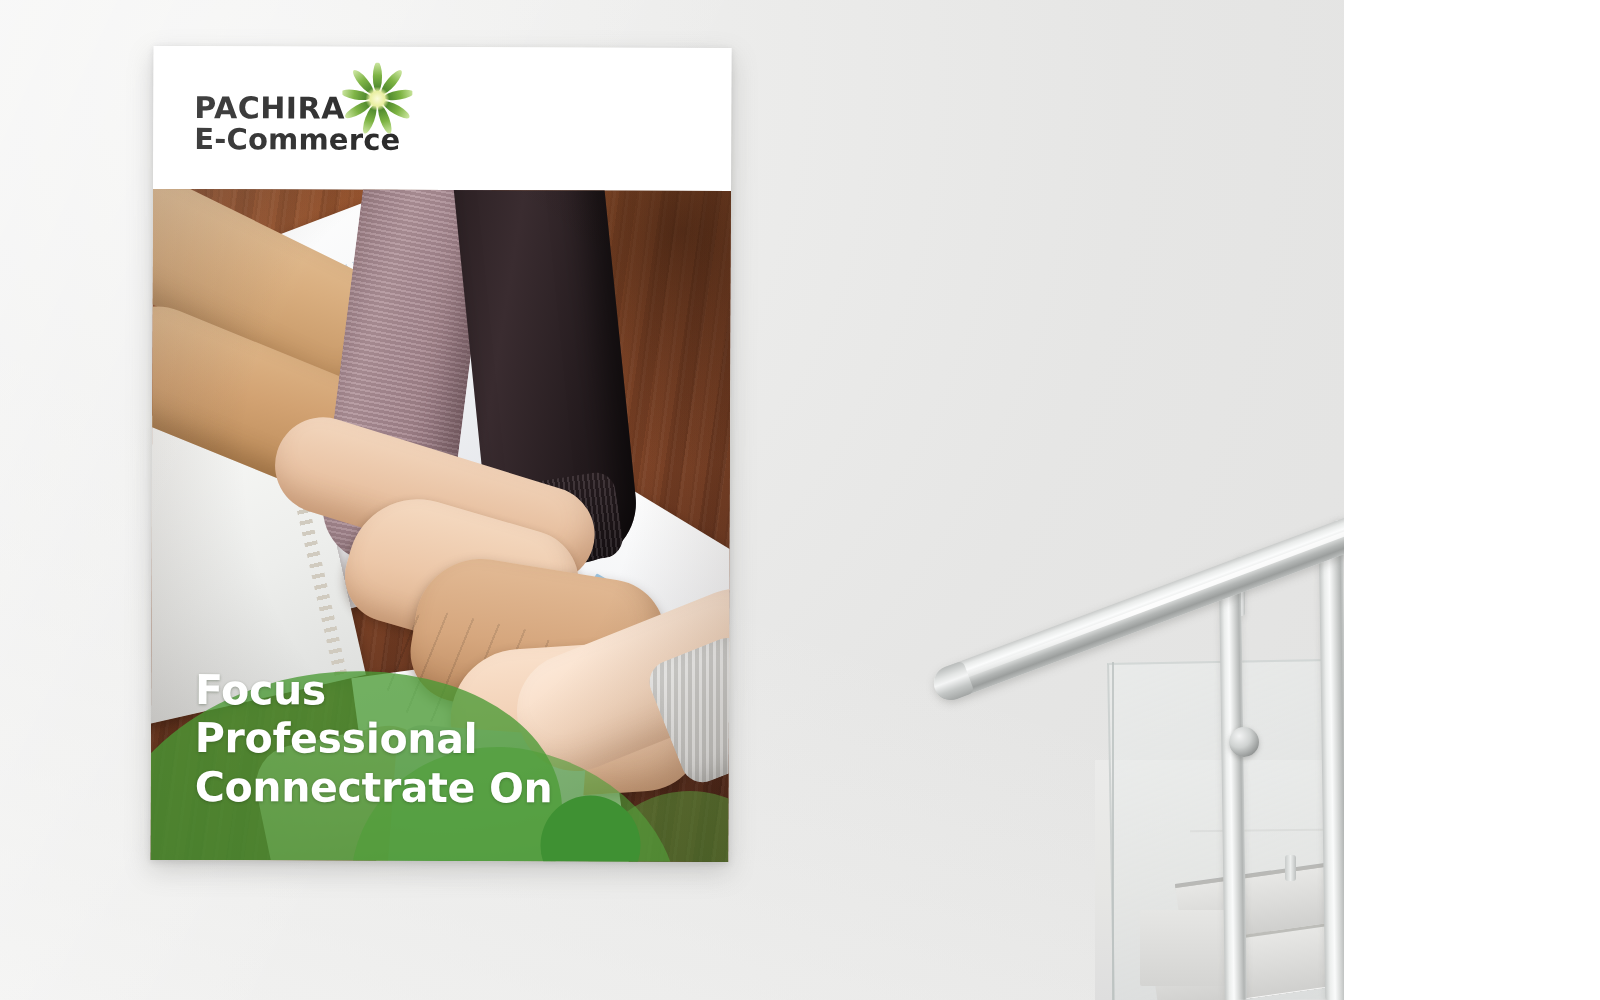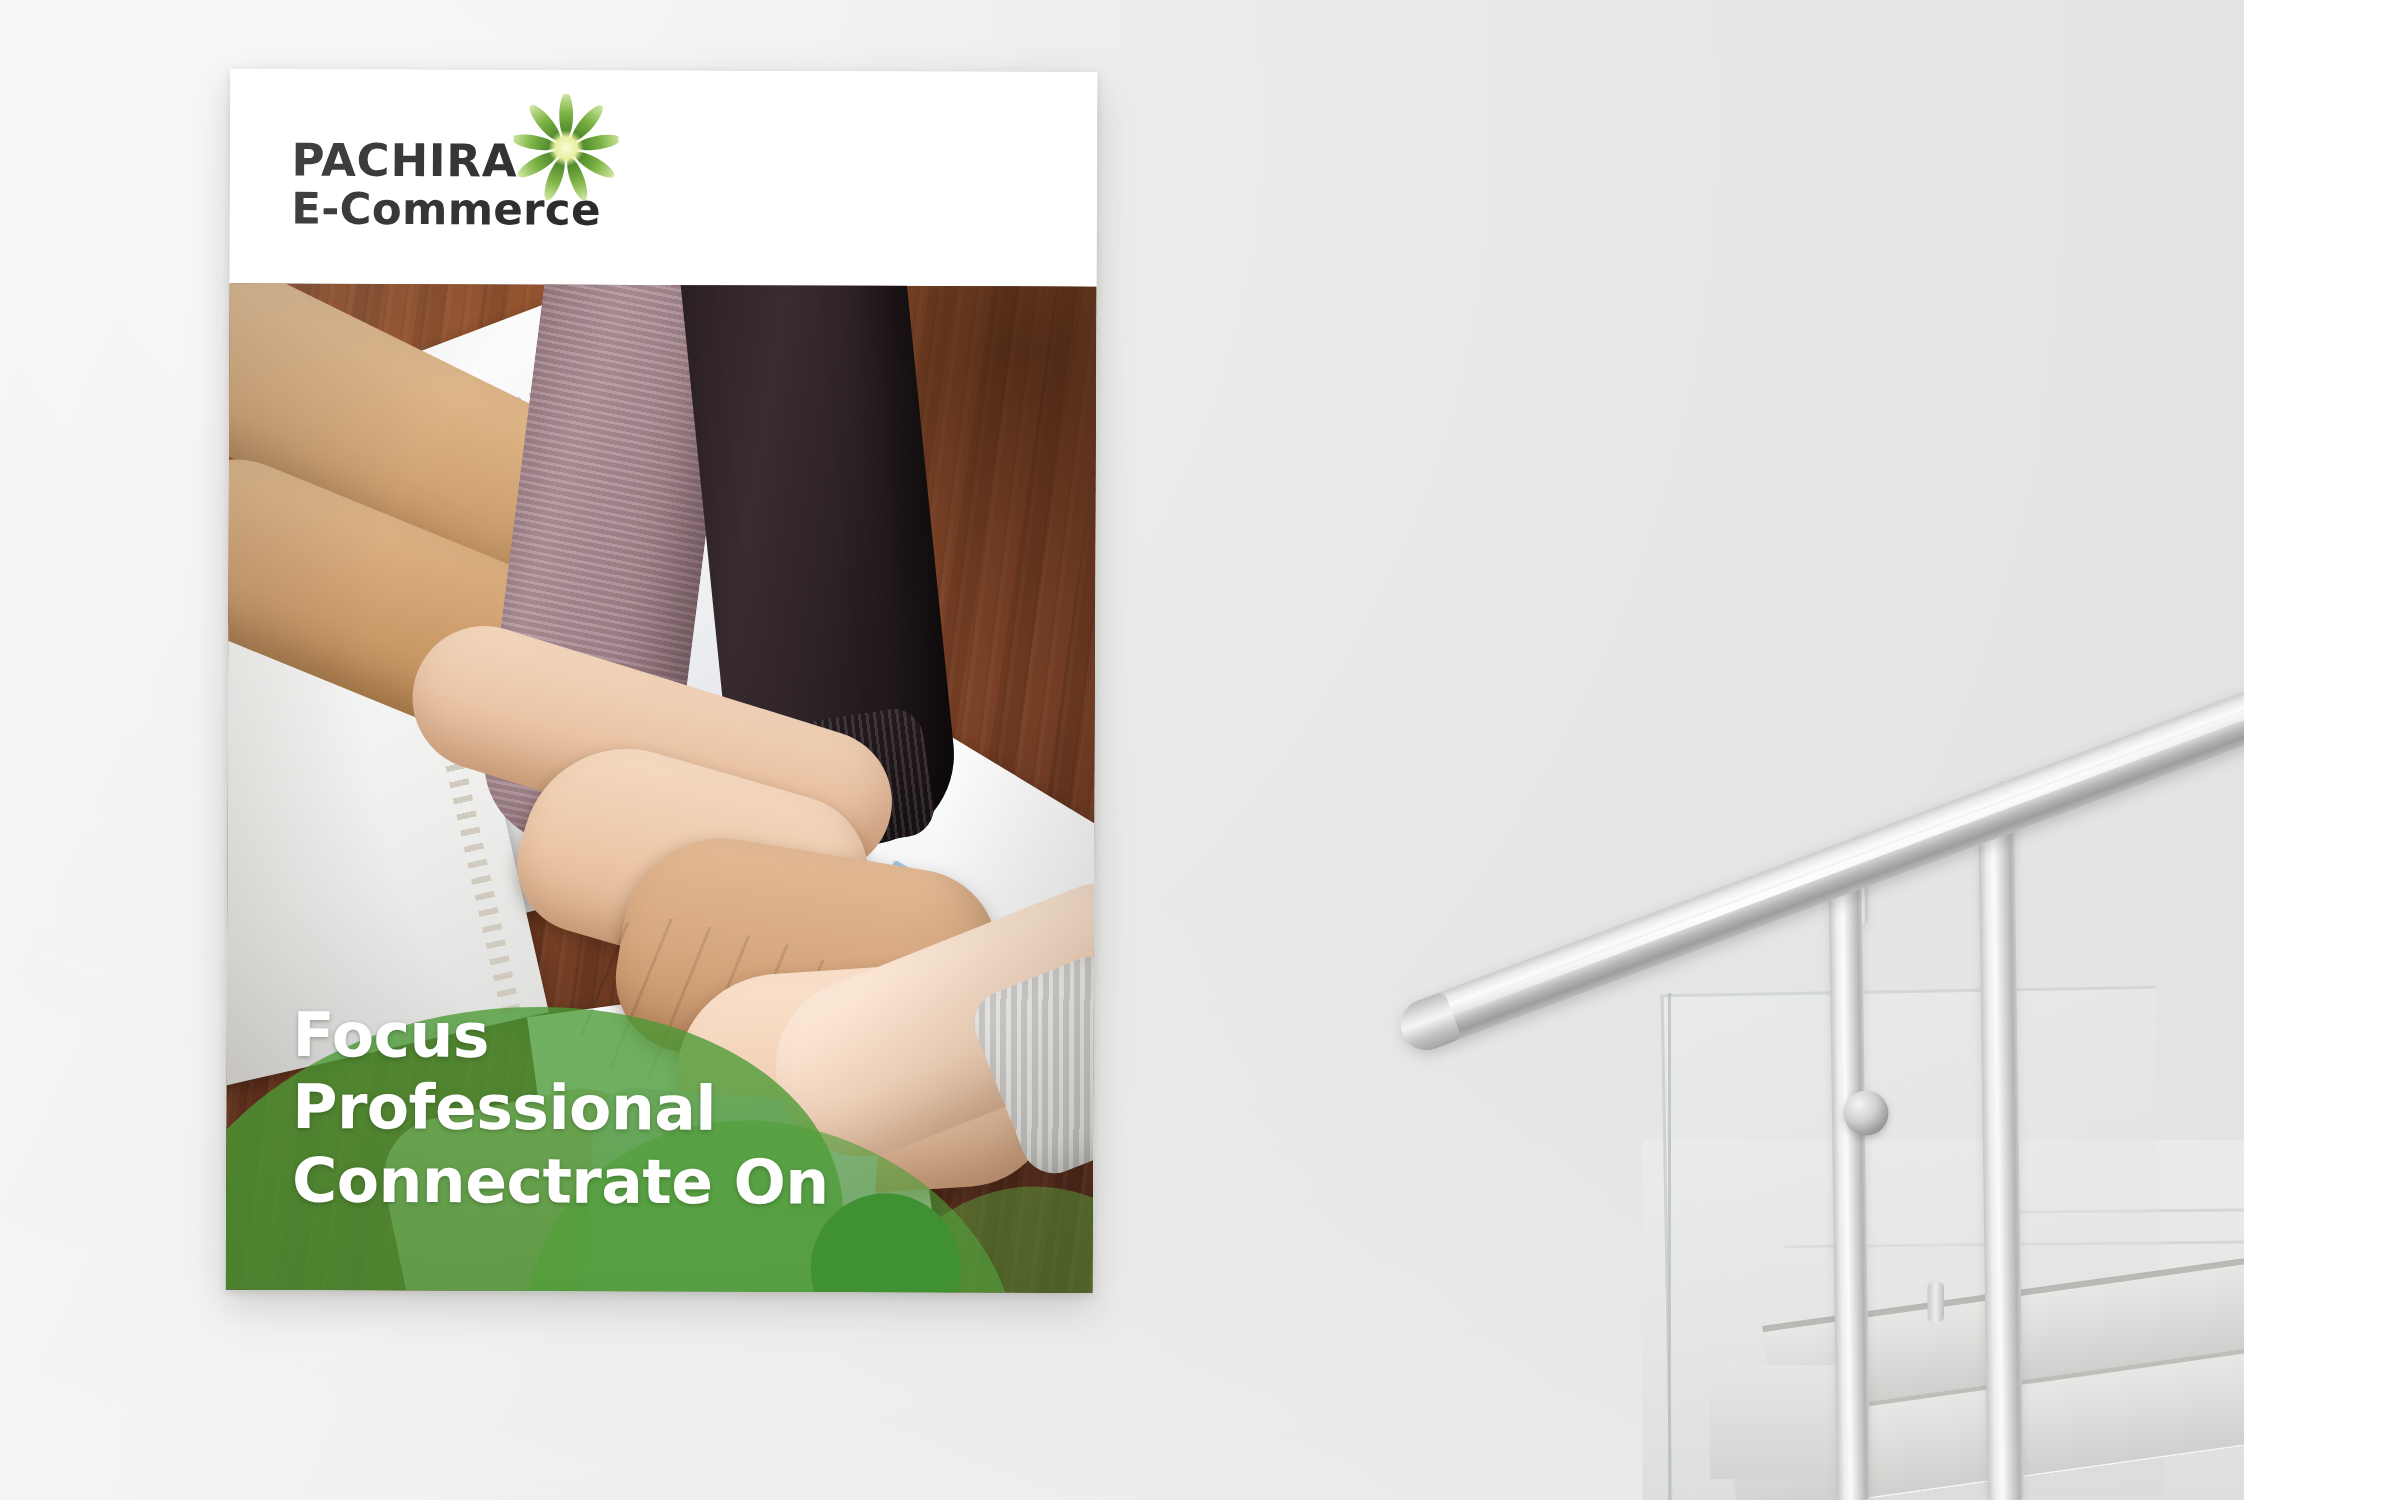--- a/index.html
+++ b/index.html
@@ -5,21 +5,21 @@
   * { box-sizing: border-box; margin: 0; padding: 0; }
   html, body {
     width: 1600px; height: 1000px;
     overflow: hidden;
     font-family: "Liberation Sans", sans-serif;
   }
 
   
   #scene {
     position: relative;
-    width: 1496px; height: 1000px;
+    width: 1344px; height: 1000px;
     background:
       radial-gradient(circle at 18% 8%, #f3f3f2 0%, #ececeb 34%, #e6e6e5 62%, #e2e2e1 100%);
     overflow: hidden;
   }
   .wall-sheen {
     position: absolute; inset: 0;
     background:
       linear-gradient(115deg, rgba(255,255,255,.55) 0%, rgba(255,255,255,0) 42%),
       linear-gradient(200deg, rgba(255,255,255,0) 55%, rgba(246,246,245,.75) 100%);
     pointer-events: none;

